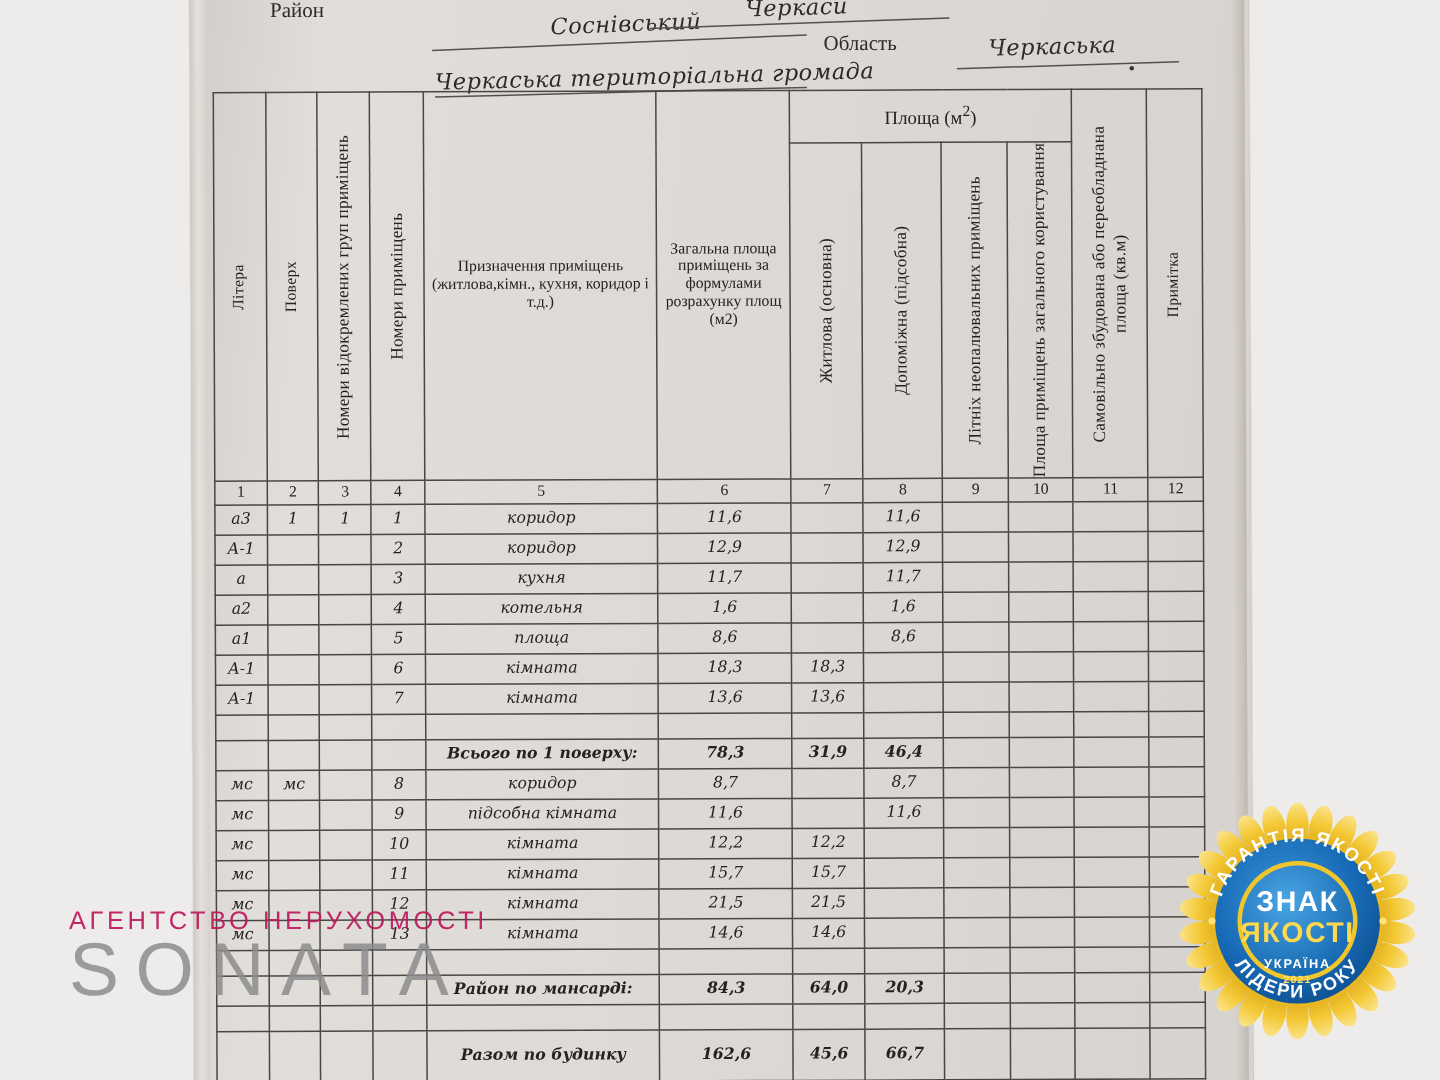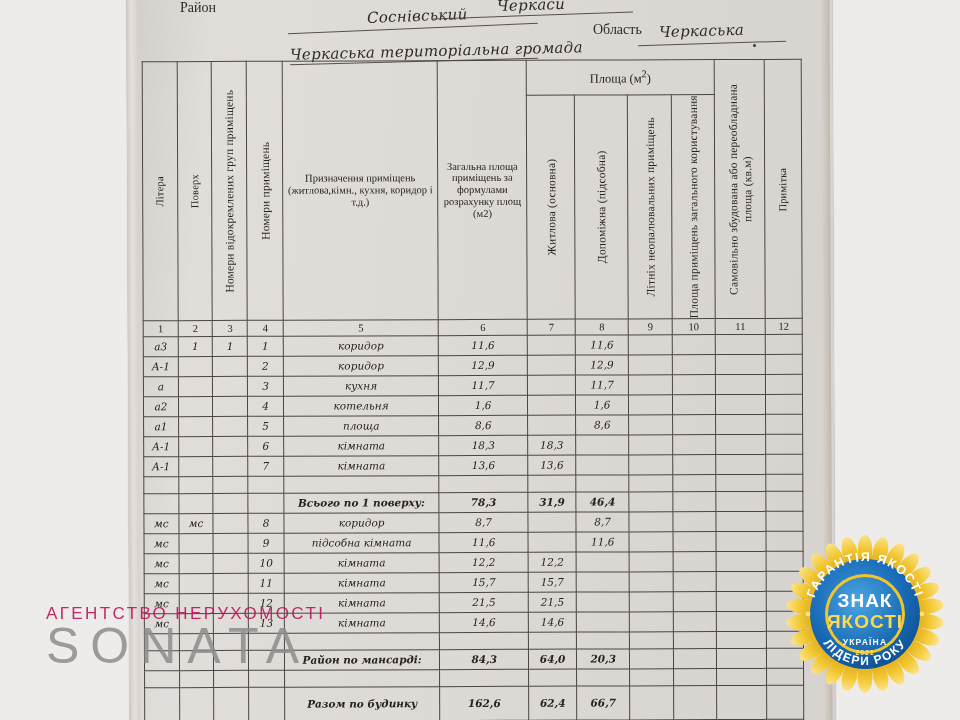--- a/index.html
+++ b/index.html
@@ -182,21 +182,21 @@
 
   <div class="top-fields">
     <span class="fld print" style="left:180px; top:0px;">Район</span>
 
     <span class="fld hand" style="left:367px; top:7px; transform:rotate(-2.2deg);">Соснівський</span>
     <div class="rule" style="left:288px; top:28px; width:250px; transform:rotate(-2.4deg);"></div>
 
     <span class="fld hand" style="left:497px; top:-4px; transform:rotate(-1.8deg);">Черкаси</span>
     <div class="rule" style="left:433px; top:15px; width:200px; transform:rotate(-2.0deg);"></div>
 
-    <span class="fld print" style="left:549px; top:22px;margin-left:44px;">Область</span>
+    <span class="fld print" style="left:549px; top:22px;">Область</span>
 
     <span class="fld hand" style="left:659px; top:22px; transform:rotate(-1.6deg);">Черкаська</span>
     <div class="rule" style="left:638px; top:43px; width:148px; transform:rotate(-1.8deg);"></div>
 
     <span class="fld hand" style="left:290px; top:42px; transform:rotate(-1.5deg);">Черкаська територіальна громада</span>
     <div class="rule" style="left:290px; top:61px; width:248px; transform:rotate(-1.5deg);"></div>
 
     <div class="legend-dot"></div>
   </div>
 
@@ -529,21 +529,21 @@
           <td class="c-unauth"></td>
           <td class="c-note"></td>
         </tr>
         <tr class="grand-row">
           <td class="c-letter"></td>
           <td class="c-floor"></td>
           <td class="c-group"></td>
           <td class="c-no"></td>
           <td class="c-purpose">Разом по будинку</td>
           <td class="c-total">162,6</td>
-          <td class="c-living">62,4</td>
+          <td class="c-living">45,6</td>
           <td class="c-aux">66,7</td>
           <td class="c-summer"></td>
           <td class="c-common"></td>
           <td class="c-unauth"></td>
           <td class="c-note"></td>
         </tr>
         <tr class="tail-row">
           <td class="c-aux"></td>
           <td class="c-summer"></td>
           <td class="c-common"></td>

